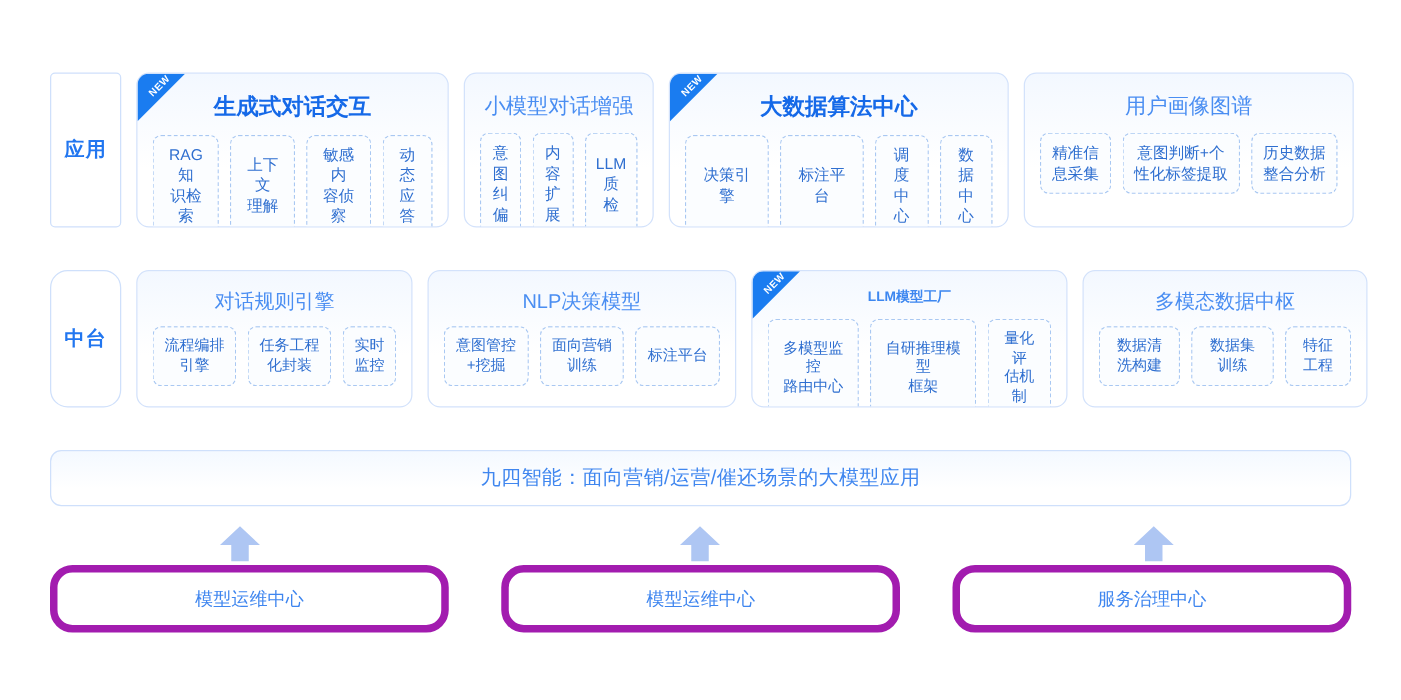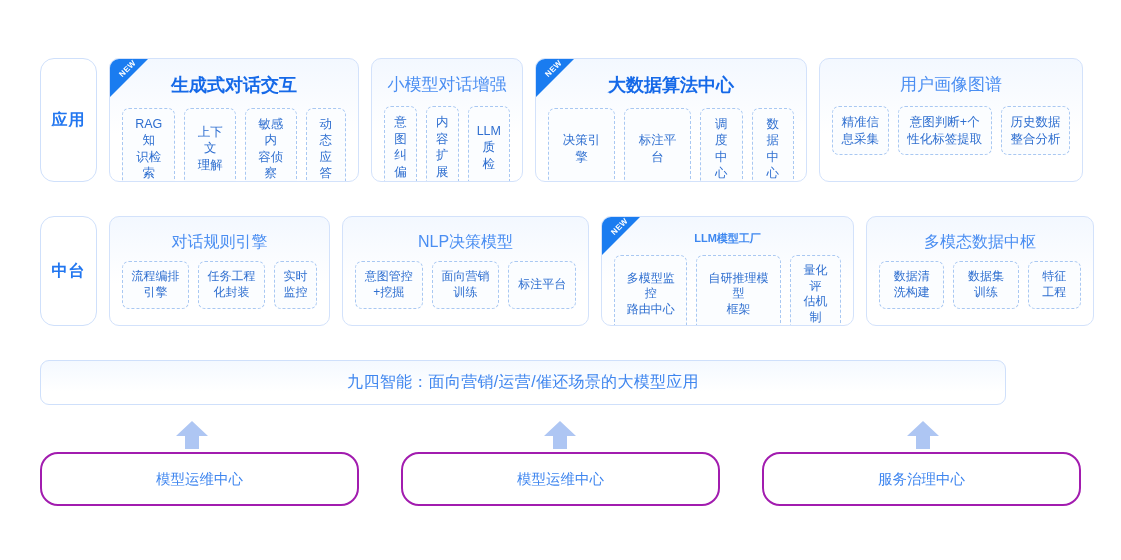--- a/index.html
+++ b/index.html
@@ -119,21 +119,21 @@
   }
 
   
   #row-app {
     position: absolute;
     top: 58px;
     left: 0;
     width: 1121px;
     height: 124px;
   }
-  #row-app .tier-label { border-radius: 14px; }
+  #row-app .tier-label { border-radius: 4px; }
   #row-app .card-app-1 { flex: 0 0 250px; }
   #row-app .card-app-2 { flex: 0 0 152px; }
   #row-app .card-app-3 { flex: 0 0 272px; }
   #row-app .card-app-4 { flex: 0 0 264px; }
 
   
   #row-mid {
     position: absolute;
     top: 216px;
     left: 0;
@@ -147,21 +147,21 @@
   #row-mid .card-mid-4 { flex: 0 0 228px; }
   #row-mid .group-title { font-size: 16px; margin-bottom: 9px; }
   #row-mid .group-card.is-new > .group-title { font-size: 11px; color: #3d87f0; }
   #row-mid .chip { font-size: 12px; }
 
   
   #banner {
     position: absolute;
     top: 360px;
     left: 40px;
-    width: 966px;
+    width: 1041px;
     height: 45px;
     box-sizing: border-box;
     border: 1px solid #cfe0fb;
     border-radius: 9px;
     background: linear-gradient(180deg, #f4f9ff 0%, #ffffff 70%);
     display: flex;
     align-items: center;
     justify-content: center;
     color: #3f86ef;
     font-size: 16px;
@@ -187,21 +187,21 @@
     left: 0;
     width: 1121px;
     height: 54px;
     display: flex;
     gap: 42px;
     padding: 0 40px;
     box-sizing: border-box;
   }
   .base-box {
     flex: 1 1 0;
-    border: 2px solid #a21caf;
+    border: 6px solid #a21caf;
     border-radius: 18px;
     background: #ffffff;
     display: flex;
     align-items: center;
     justify-content: center;
     color: #3f86ef;
     font-size: 14.5px;
   }
 </style>
 </head>

